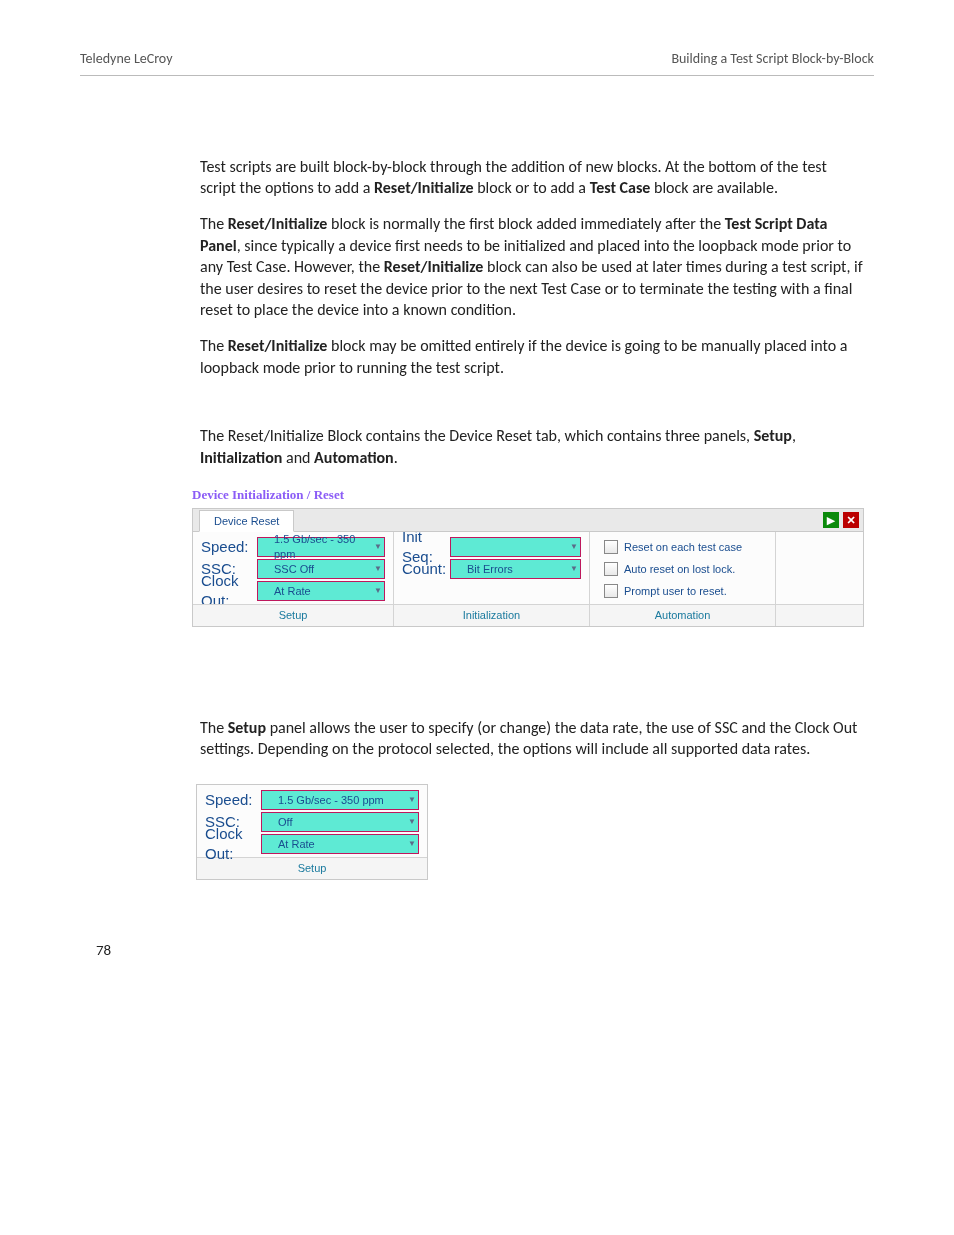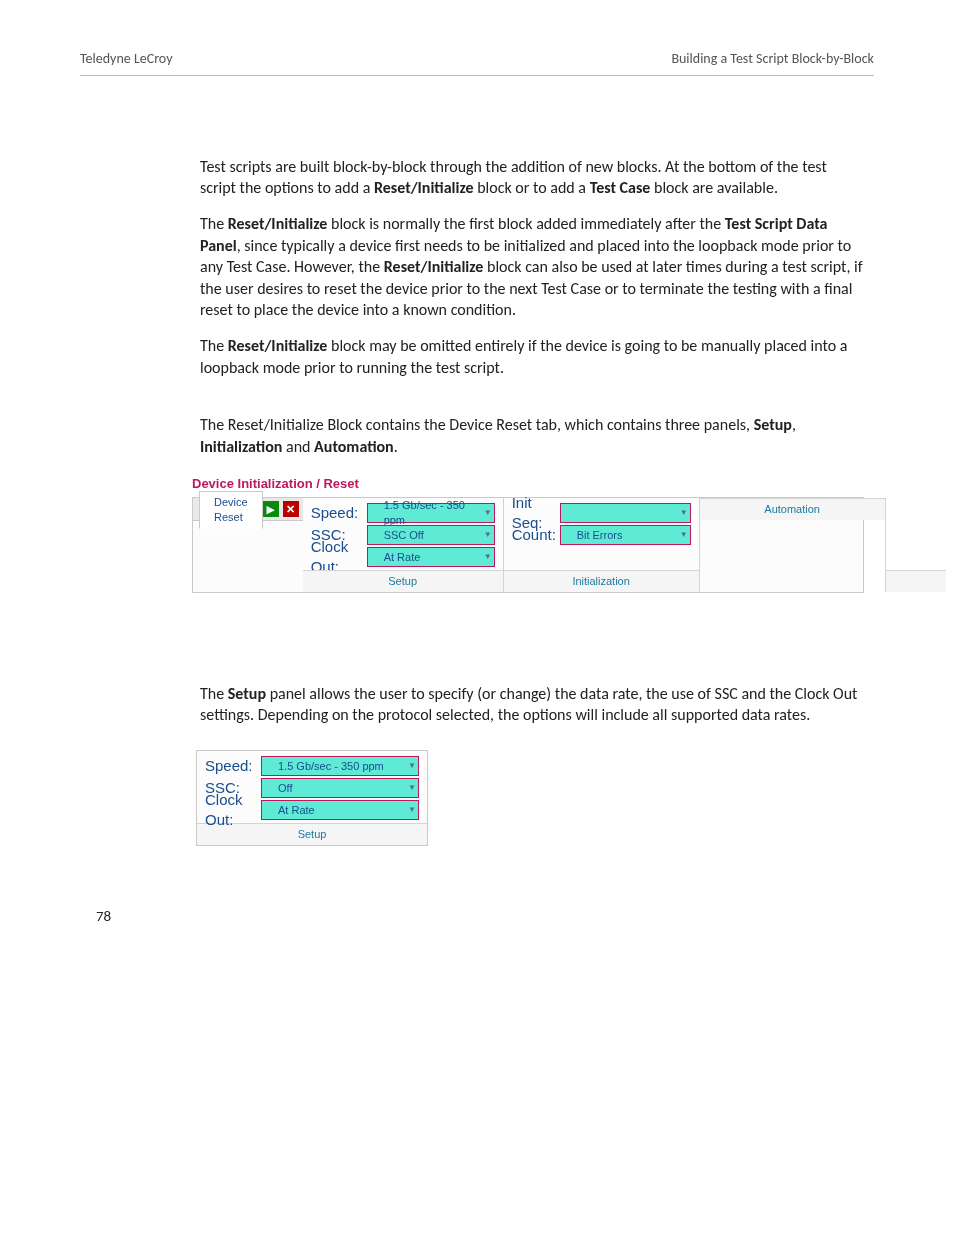--- a/index.html
+++ b/index.html
@@ -59,26 +59,26 @@
     color:#333;
   }
 
   
   .dev-fig {
     margin: 18px 0 90px -8px;
     font-family: "Segoe UI", Tahoma, sans-serif;
     font-size: 11px;
     color:#333;
   }
-  .dev-title { font-weight: bold; font-size: 13px; margin-bottom: 4px; color:#be185d;}
+  .dev-title { font-weight: bold; font-size: 13px; margin-bottom: 4px; color:#8b5cf6;font-family:Liberation Serif, serif;}
   .dev-body {
     border: 1px solid #c9c9c9;
     background:#fcfcfc;
     display: flex;
-    flex-direction: row;
+    flex-direction: column;
   }
   .tabrow {
     display:flex; align-items:center;
     height:22px;
     background:#e9e9e9;
     border-bottom:1px solid #c9c9c9;
     position:relative;
   }
   .tab {
     margin-left:6px;
@@ -165,21 +165,21 @@
 
 
     <p class="para">
       <span>The </span><span class="b">Reset/Initialize</span><span> block is normally the first block added immediately after the </span><span class="b">Test Script Data Panel</span><span>, since typically a device first needs to be initialized and placed into the loopback mode prior to any Test Case. However, the </span><span class="b">Reset/Initialize</span><span> block can also be used at later times during a test script, if the user desires to reset the device prior to the next Test Case or to terminate the testing with a final reset to place the device into a known condition.</span>
     </p>
 
     <p class="para">
       <span>The </span><span class="b">Reset/Initialize</span><span> block may be omitted entirely if the device is going to be manually placed into a loopback mode prior to running the test script.</span>
     </p>
 
-    <p class="para" style="margin-top:36px;">
+    <p class="para" style="margin-top:47px;">
       <span>The Reset/Initialize Block contains the Device Reset tab, which contains three panels, </span><span class="b">Setup</span><span>, </span><span class="b">Initialization</span><span> and </span><span class="b">Automation</span><span>.</span>
     </p>
 
     <div class="dev-fig">
       <div class="dev-title">Device Initialization / Reset</div>
       <div class="dev-body">
         <div class="tabrow">
           <div class="tab">Device Reset</div>
           <div class="tab-icons">
             <div class="ico ico-run">▶</div>
@@ -230,20 +230,34 @@
                   <span>Bit Errors</span>
                     <span class="drop">▼</span>
                 </div>
               </div>
               <div class="prow"></div>
             </div>
             <div class="panel-foot">Initialization</div>
           </div>
 
           <div class="panel p-auto">
+            <div class="panel-inner">
+              <div class="chkrow">
+                <div class="chk"></div>
+                <div class="chktxt">Reset on each test case</div>
+              </div>
+              <div class="chkrow">
+                <div class="chk"></div>
+                <div class="chktxt">Auto reset on lost lock.</div>
+              </div>
+              <div class="chkrow">
+                <div class="chk"></div>
+                <div class="chktxt">Prompt user to reset.</div>
+              </div>
+            </div>
             <div class="panel-foot">Automation</div>
           </div>
 
           <div class="panel trailing">
             <div class="panel-inner" style="flex:1"></div>
             <div class="panel-foot">&nbsp;</div>
           </div>
         </div>
       </div>
     </div>

